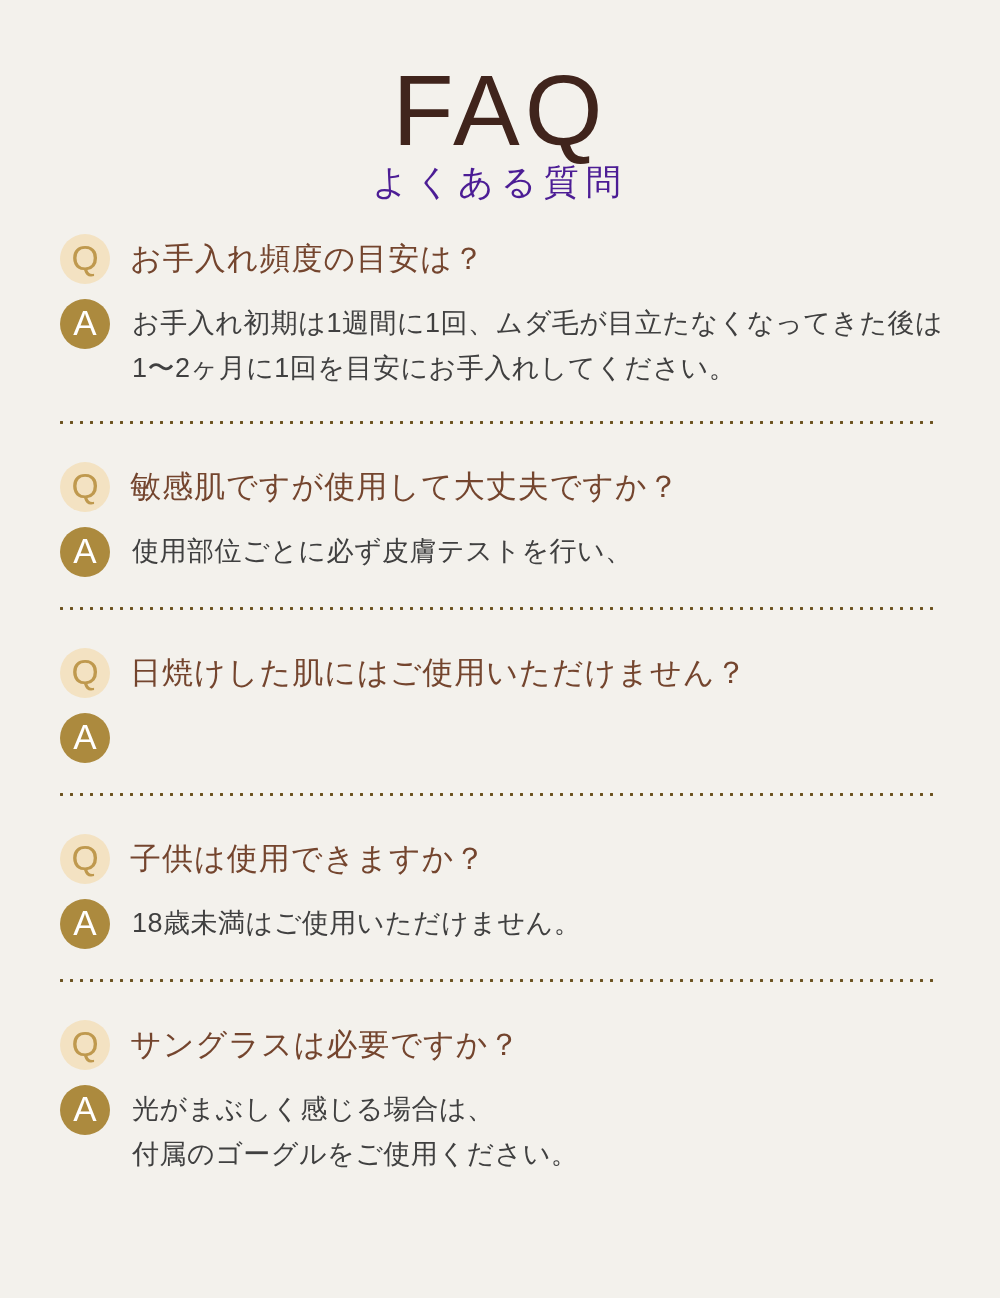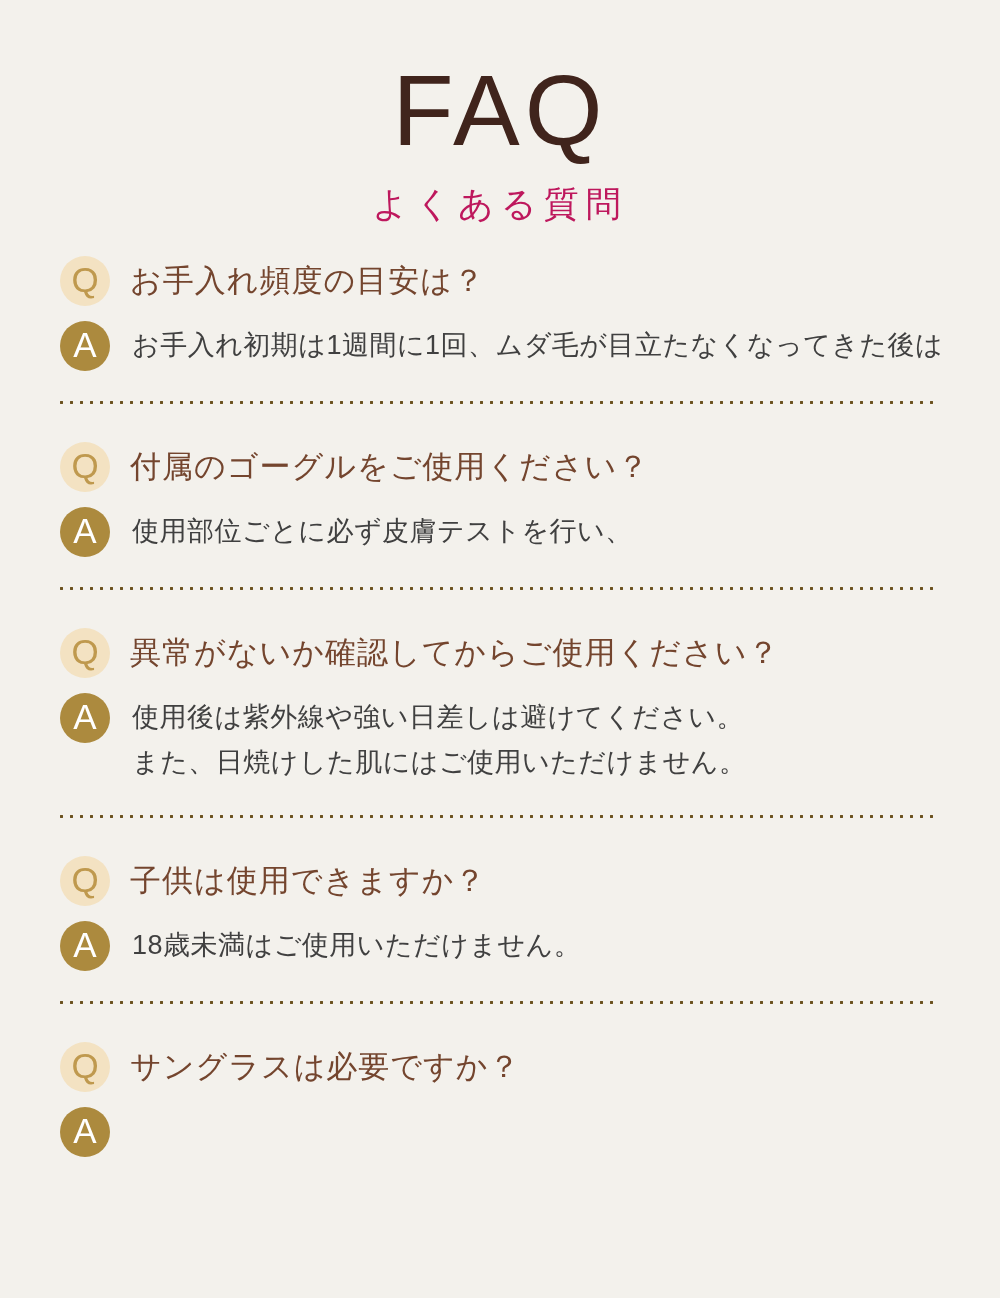--- a/index.html
+++ b/index.html
@@ -23,24 +23,24 @@
     padding-top: 60px;
   }
   .title {
     font-size: 100px;
     line-height: 1;
     color: #40241c;
     letter-spacing: 5px;
     font-weight: 400;
   }
   .subtitle {
-    margin-top: 22px;
+    margin-top: 0;
     font-size: 35px;
     line-height: 1.25;
-    color: #be185d;
+    color: #4c1d95;
     letter-spacing: 7px;
     font-weight: 500;
   }
   .faq-list {
     padding: 0 62px 0 60px;
   }
   .q-row {
     display: flex;
     align-items: center;
     gap: 20px;
@@ -112,50 +112,47 @@
 
     <div class="faq-item">
       <div class="q-row first">
         <div class="badge q-badge">Q</div>
         <div class="q-text">お手入れ頻度の目安は？</div>
       </div>
       <div class="a-row">
         <div class="badge a-badge">A</div>
         <div class="a-text">
           <div class="a-line">お手入れ初期は1週間に1回、ムダ毛が目立たなくなってきた後は</div>
+          <div class="a-line">1〜2ヶ月に1回を目安にお手入れしてください。</div>
         </div>
       </div>
       <div class="divider"></div>
     </div>
 
     <div class="faq-item">
       <div class="q-row">
         <div class="badge q-badge">Q</div>
-        <div class="q-text">付属のゴーグルをご使用ください？</div>
+        <div class="q-text">敏感肌ですが使用して大丈夫ですか？</div>
       </div>
       <div class="a-row">
         <div class="badge a-badge">A</div>
         <div class="a-text">
           <div class="a-line">使用部位ごとに必ず皮膚テストを行い、</div>
         </div>
       </div>
       <div class="divider"></div>
     </div>
 
     <div class="faq-item">
       <div class="q-row">
         <div class="badge q-badge">Q</div>
-        <div class="q-text">異常がないか確認してからご使用ください？</div>
+        <div class="q-text">日焼けした肌にはご使用いただけません？</div>
       </div>
       <div class="a-row">
         <div class="badge a-badge">A</div>
-        <div class="a-text">
-          <div class="a-line">使用後は紫外線や強い日差しは避けてください。</div>
-          <div class="a-line">また、日焼けした肌にはご使用いただけません。</div>
-        </div>
       </div>
       <div class="divider"></div>
     </div>
 
     <div class="faq-item">
       <div class="q-row">
         <div class="badge q-badge">Q</div>
         <div class="q-text">子供は使用できますか？</div>
       </div>
       <div class="a-row">
@@ -167,17 +164,21 @@
       <div class="divider"></div>
     </div>
 
     <div class="faq-item">
       <div class="q-row">
         <div class="badge q-badge">Q</div>
         <div class="q-text">サングラスは必要ですか？</div>
       </div>
       <div class="a-row">
         <div class="badge a-badge">A</div>
+        <div class="a-text">
+          <div class="a-line">光がまぶしく感じる場合は、</div>
+          <div class="a-line">付属のゴーグルをご使用ください。</div>
+        </div>
       </div>
     </div>
 
   </div>
 </div>
 
 </body></html>

